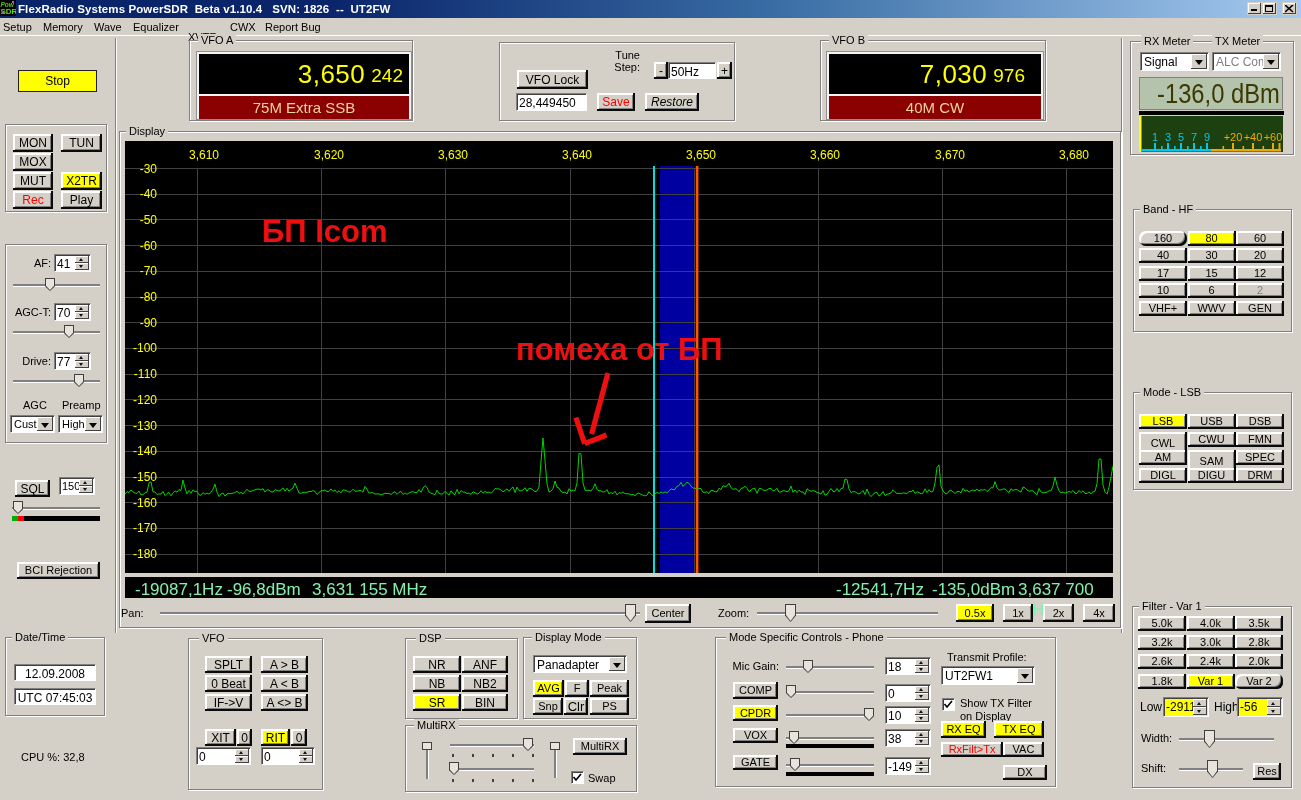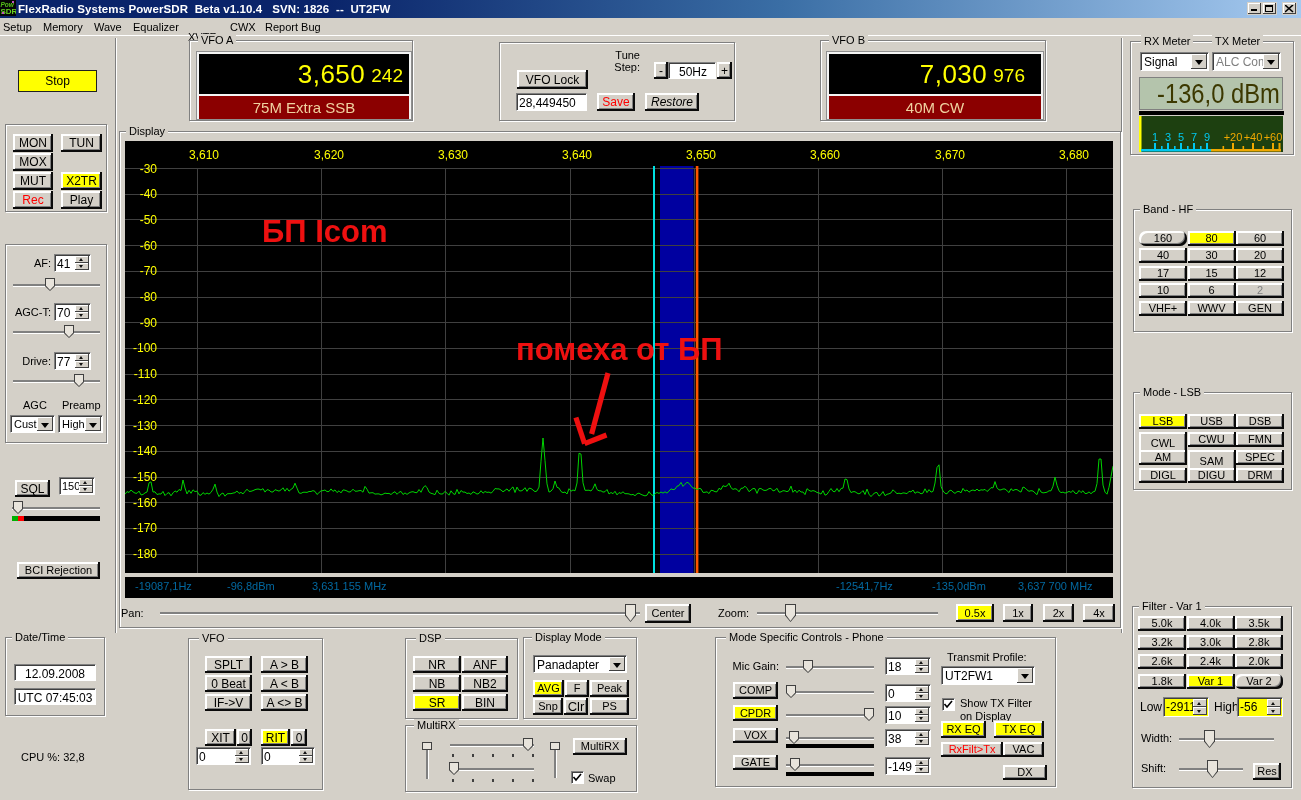--- a/index.html
+++ b/index.html
@@ -74,21 +74,21 @@
       <span class="d1">3,650</span>
       <span class="d2">242</span>
     </div>
     <div class="vfor">75M Extra SSB</div>
   </div>
 <div class="g" style="left:499px;top:42px;width:236px;height:79px"></div>
 <div class="b" style="left:517px;top:70px;width:71px;height:19px;font-size:12px;">VFO Lock</div>
 <div class="lb" style="left:596px;top:49px;font-size:11px;width:44px;text-align:right">Tune</div>
 <div class="lb" style="left:596px;top:61px;font-size:11px;width:44px;text-align:right">Step:</div>
 <div class="b" style="left:654px;top:62px;width:14px;height:17px;font-size:12px;">-</div>
-<div class="tb" style="left:668px;top:62px;width:48px;height:17px;font-size:12px;padding-left:10px;text-align:left;">50Hz</div>
+<div class="tb" style="left:668px;top:62px;width:48px;height:17px;font-size:12px;padding-left:2px;text-align:left;">50Hz</div>
 <div class="b" style="left:717px;top:62px;width:15px;height:17px;font-size:12px;">+</div>
 <div class="tb" style="left:516px;top:93px;width:71px;height:18px;font-size:12px;padding-left:2px;text-align:left;">28,449450</div>
 <div class="b" style="left:597px;top:93px;width:38px;height:18px;font-size:12px;color:#ff0000;">Save</div>
 <div class="b" style="left:645px;top:93px;width:54px;height:18px;font-size:12px;font-style:italic;">Restore</div>
 <div class="g" style="left:820px;top:40px;width:226px;height:81px">
     <b style="left:8px">VFO B</b>
   </div>
 <div class="vfoc" style="left:826px;top:51px;width:218px;height:69px">
     <div class="vfob" style="padding-right:16px">
       <span class="d1">7,030</span>
@@ -241,21 +241,21 @@
     <text x="32" y="417" fill="#ffff00" font-size="12" text-anchor="end" font-family="Liberation Sans">-180</text>
     <polyline points="0,353.3 2,350.6 4,351.5 6,349.0 8,350.8 10,352.1 12,352.3 14,350.1 16,353.9 18,353.5 20,351.9 22,351.0 24,341.9 26,340.8 28,351.0 30,350.8 32,353.5 34,352.9 36,353.0 38,350.4 40,354.6 42,352.5 44,351.6 46,354.8 48,351.9 50,349.9 52,351.2 54,348.5 56,349.5 58,339.0 60,347.0 62,352.9 64,349.3 66,352.3 68,348.8 70,350.7 72,350.1 74,353.8 76,354.3 78,351.6 80,353.3 82,352.0 84,353.1 86,351.4 88,348.2 90,343.1 92,351.1 94,355.6 96,353.0 98,352.0 100,355.2 102,352.9 104,352.6 106,352.7 108,352.1 110,351.7 112,350.0 114,352.4 116,351.4 118,352.9 120,350.5 122,348.2 124,350.4 126,350.3 128,349.6 130,348.7 132,348.1 134,348.1 136,349.0 138,347.6 140,351.1 142,348.7 144,349.1 146,350.9 148,351.0 150,348.7 152,349.4 154,350.1 156,348.9 158,346.8 160,350.2 162,347.3 164,350.2 166,348.4 168,347.0 170,342.2 172,347.1 174,351.9 176,352.4 178,351.3 180,351.2 182,351.4 184,350.5 186,350.5 188,349.6 190,350.4 192,353.5 194,351.6 196,349.9 198,349.6 200,349.0 202,350.6 204,350.5 206,347.9 208,350.4 210,348.9 212,351.6 214,349.8 216,351.9 218,348.9 220,349.2 222,350.0 224,351.1 226,350.5 228,348.2 230,350.2 232,350.2 234,349.7 236,349.5 238,351.2 240,345.4 242,348.2 244,352.1 246,351.8 248,351.7 250,353.1 252,352.9 254,352.9 256,353.9 258,353.2 260,352.1 262,352.5 264,352.4 266,353.5 268,351.8 270,350.7 272,353.3 274,351.3 276,350.4 278,353.5 280,351.9 282,353.4 284,351.9 286,351.0 288,350.7 290,351.5 292,351.7 294,348.5 296,351.3 298,347.0 300,344.6 302,346.5 304,351.0 306,352.3 308,352.8 310,353.7 312,349.2 314,352.4 316,353.1 318,352.8 320,350.3 322,352.2 324,354.2 326,349.8 328,352.5 330,353.5 332,348.4 334,352.9 336,349.5 338,351.1 340,351.1 342,352.5 344,352.0 346,353.4 348,350.8 350,351.7 352,353.1 354,352.4 356,349.7 358,352.2 360,350.5 362,351.4 364,351.1 366,352.1 368,350.4 370,347.5 372,347.9 374,347.9 376,349.0 378,350.8 380,349.4 382,347.9 384,350.3 386,347.7 388,345.9 390,351.5 392,346.1 394,349.6 396,350.0 398,349.0 400,346.7 402,350.4 404,347.2 406,347.5 408,349.0 410,350.7 412,349.9 414,346.1 416,320.2 418,297.0 420,319.5 422,342.9 424,351.1 426,350.1 428,347.7 430,340.0 432,346.3 434,347.1 436,350.5 438,351.6 440,351.0 442,353.0 444,347.7 446,350.2 448,349.0 450,349.8 452,342.0 454,312.2 456,313.1 458,341.8 460,349.3 462,349.3 464,349.2 466,350.0 468,347.4 470,342.8 472,348.5 474,349.8 476,349.8 478,351.1 480,350.7 482,348.5 484,353.0 486,351.5 488,352.7 490,350.3 492,353.9 494,351.6 496,352.4 498,350.8 500,352.7 502,352.7 504,352.9 506,353.9 508,353.4 510,354.7 512,352.8 514,352.1 516,353.4 518,354.2 520,354.9 522,354.2 524,350.6 526,353.4 528,354.6 530,352.6 532,351.5 534,352.4 536,351.0 538,352.1 540,350.8 542,352.1 544,350.2 546,347.8 548,348.7 550,348.2 552,345.2 554,344.6 556,341.4 558,345.4 560,343.2 562,341.3 564,342.3 566,345.0 568,347.2 570,347.0 572,348.7 574,347.4 576,347.8 578,351.4 580,351.3 582,350.8 584,352.6 586,349.3 588,349.6 590,350.7 592,350.8 594,347.3 596,348.5 598,344.7 600,345.5 602,344.9 604,342.2 606,346.7 608,348.4 610,347.7 612,348.4 614,350.8 616,347.4 618,347.1 620,345.2 622,347.3 624,350.7 626,349.1 628,347.5 630,347.7 632,352.4 634,347.7 636,347.5 638,349.0 640,349.5 642,349.0 644,347.6 646,347.4 648,349.9 650,349.2 652,347.3 654,351.2 656,350.9 658,349.7 660,349.9 662,350.7 664,349.6 666,345.1 668,351.3 670,349.0 672,351.6 674,349.2 676,351.0 678,351.0 680,353.6 682,347.7 684,349.3 686,350.3 688,349.6 690,350.2 692,351.5 694,351.9 696,353.1 698,349.7 700,354.2 702,353.3 704,350.3 706,347.5 708,350.4 710,350.7 712,347.5 714,350.7 716,347.5 718,347.1 720,338.0 722,338.6 724,347.9 726,351.6 728,350.7 730,350.7 732,352.1 734,352.9 736,351.6 738,349.6 740,353.5 742,348.1 744,353.2 746,355.6 748,353.3 750,351.8 752,351.5 754,355.1 756,353.5 758,350.5 760,354.7 762,353.3 764,352.8 766,351.9 768,348.8 770,350.8 772,352.6 774,352.2 776,352.8 778,351.9 780,352.1 782,352.7 784,350.3 786,350.9 788,349.0 790,352.3 792,350.9 794,351.4 796,352.8 798,352.1 800,347.8 802,351.6 804,348.6 806,351.1 808,350.4 810,342.0 812,326.5 814,323.8 816,345.3 818,349.9 820,352.3 822,352.8 824,350.0 826,349.1 828,351.0 830,352.4 832,350.7 834,350.4 836,351.8 838,347.4 840,350.1 842,349.0 844,351.2 846,349.6 848,349.0 850,349.8 852,348.1 854,349.9 856,348.8 858,349.1 860,348.4 862,350.5 864,348.9 866,346.6 868,346.9 870,340.6 872,346.8 874,348.9 876,348.9 878,348.0 880,348.0 882,349.7 884,351.6 886,347.7 888,349.6 890,348.6 892,348.6 894,350.0 896,351.1 898,346.0 900,346.9 902,348.9 904,350.3 906,349.7 908,350.0 910,351.9 912,353.7 914,347.5 916,351.0 918,351.9 920,351.6 922,351.2 924,349.8 926,349.8 928,345.2 930,336.1 932,344.3 934,349.8 936,351.6 938,351.1 940,352.1 942,351.4 944,350.4 946,351.4 948,349.5 950,352.2 952,352.6 954,349.4 956,351.6 958,349.7 960,352.5 962,352.4 964,350.9 966,352.7 968,350.9 970,350.2 972,342.6 974,318.1 976,318.0 978,344.1 980,351.1 982,353.2 984,346.2 986,335.6 988,325.1" fill="none" stroke="#00d400" stroke-width="1"></polyline>
     <text x="137" y="101" fill="#ee1010" font-size="31" font-weight="bold" font-family="Liberation Sans">БП Icom</text>
     <text x="391" y="219" fill="#ee1010" font-size="31" font-weight="bold" font-family="Liberation Sans">помеха от БП</text>
     <g stroke="#ee1010" stroke-width="5.2" fill="none">
       <line x1="483" y1="232" x2="466.6" y2="293"></line>
       <line x1="450.9" y1="276.5" x2="459.6" y2="302.7"></line>
       <line x1="459.6" y1="302.7" x2="481.5" y2="294"></line>
     </g>
   </svg>
-<div style="position:absolute;left:125px;top:577px;width:988px;height:21px;background:#000;color:#0369a1;font-size:11px;font-family:'Liberation Sans'">
+<div style="position:absolute;left:125px;top:577px;width:988px;height:21px;background:#000;color:#86efac;font-size:17px;font-family:'Liberation Sans'">
     <span style="position:absolute;left:10px;top:3px">-19087,1Hz</span>
     <span style="position:absolute;left:102px;top:3px">-96,8dBm</span>
     <span style="position:absolute;left:187px;top:3px">3,631 155 MHz</span>
     <span style="position:absolute;left:711px;top:3px">-12541,7Hz</span>
     <span style="position:absolute;left:807px;top:3px">-135,0dBm</span>
     <span style="position:absolute;left:893px;top:3px">3,637 700 MHz</span>
   </div>
 <div class="lb" style="left:121px;top:607px;font-size:11px;">Pan:</div>
 <div class="tr" style="left:160px;top:612px;width:480px"></div>
 <div class="th" style="left:625px;top:604px;width:11px;height:18px"></div>

